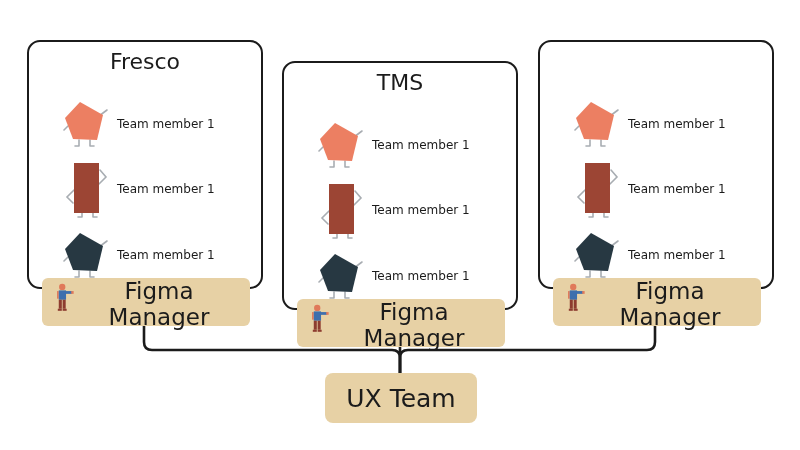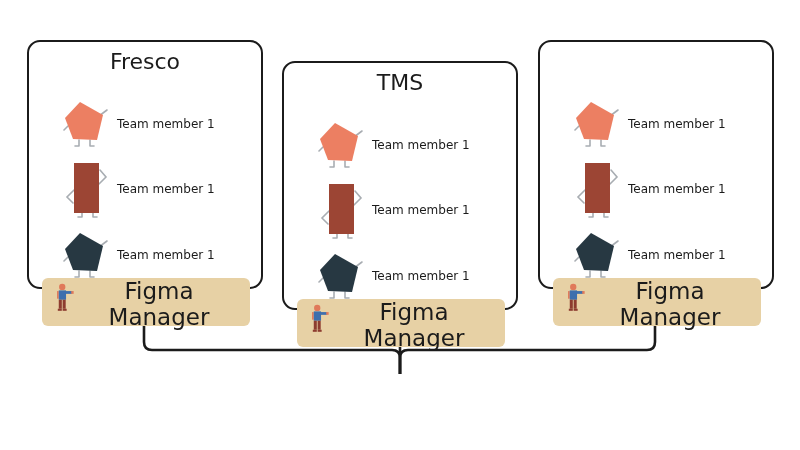--- a/index.html
+++ b/index.html
@@ -252,14 +252,17 @@
           <rect x="4" y="23.5" width="4.4" height="13" fill="var(--c-pants)"></rect>
           <rect x="9.6" y="23.5" width="4.4" height="13" fill="var(--c-pants)"></rect>
           <rect x="2.6" y="36.5" width="5.8" height="3" fill="var(--c-pants)"></rect>
           <rect x="9.6" y="36.5" width="5.8" height="3" fill="var(--c-pants)"></rect>
         </svg>
       </span>
       <span class="manager-label">Figma Manager</span>
     </div>
   </div>
 
+  <div class="ux-box">
+    <span class="ux-label">UX Team</span>
+  </div>
 
 </div>
 
 </body></html>

